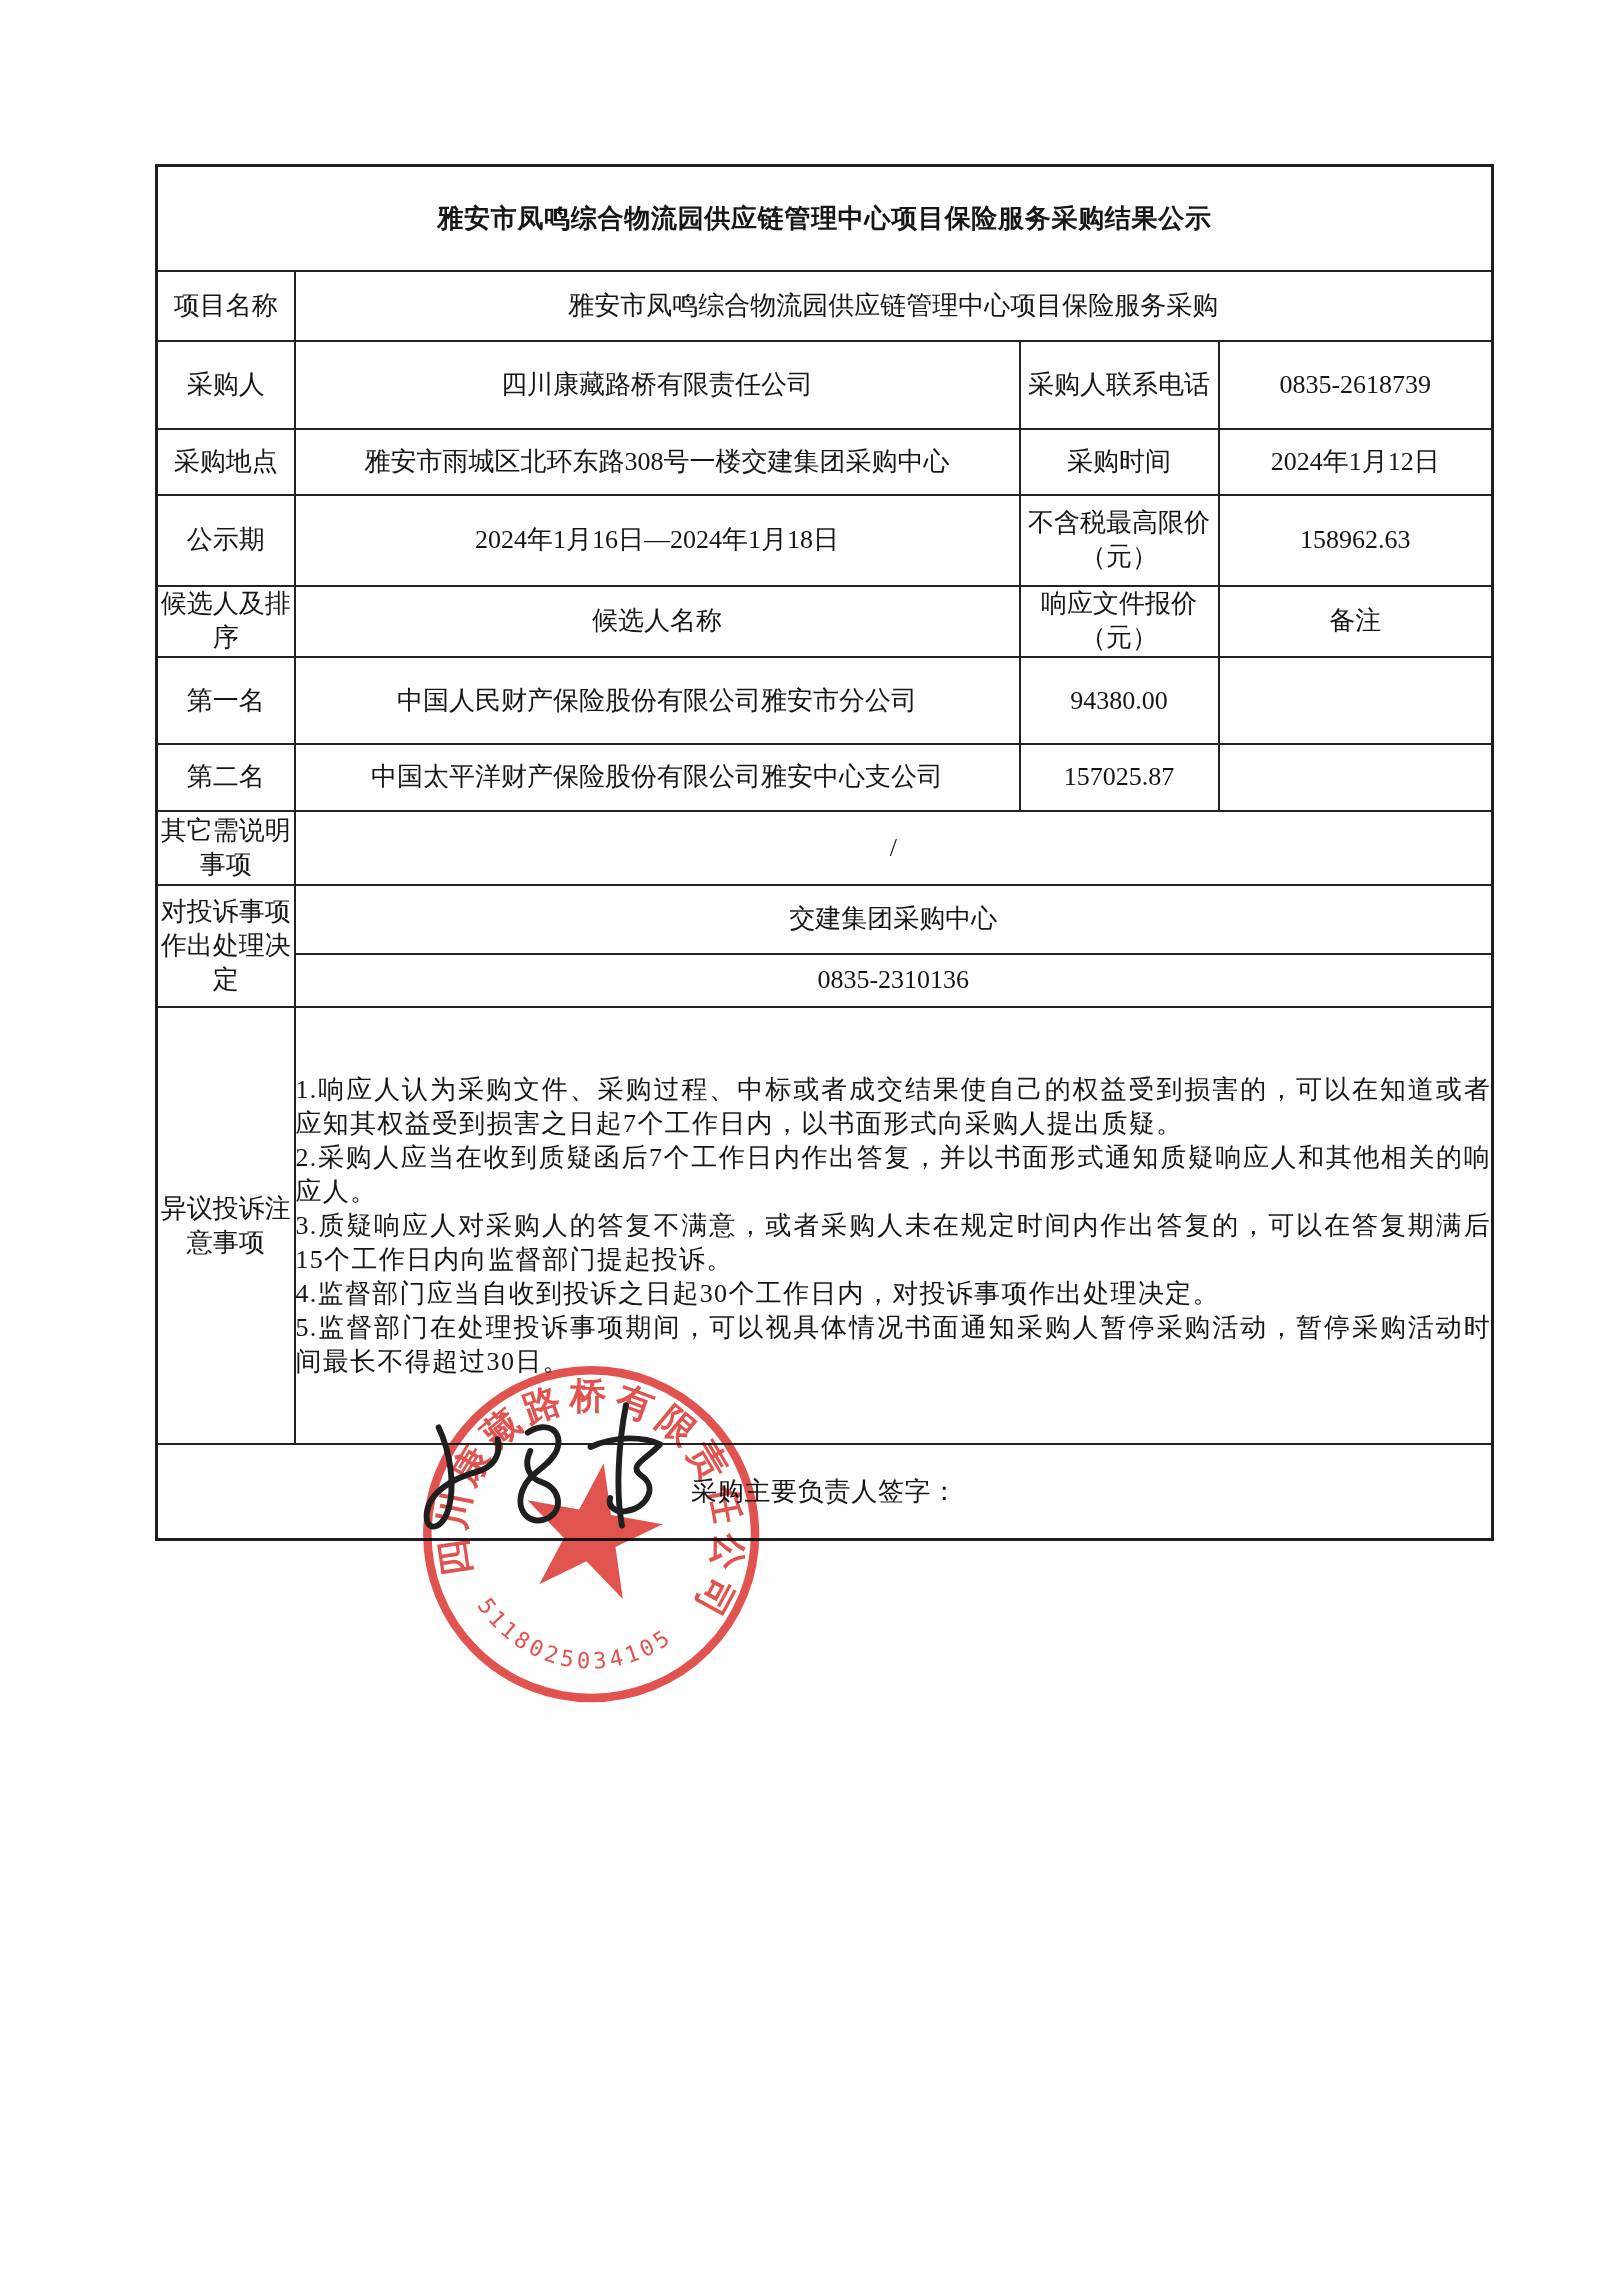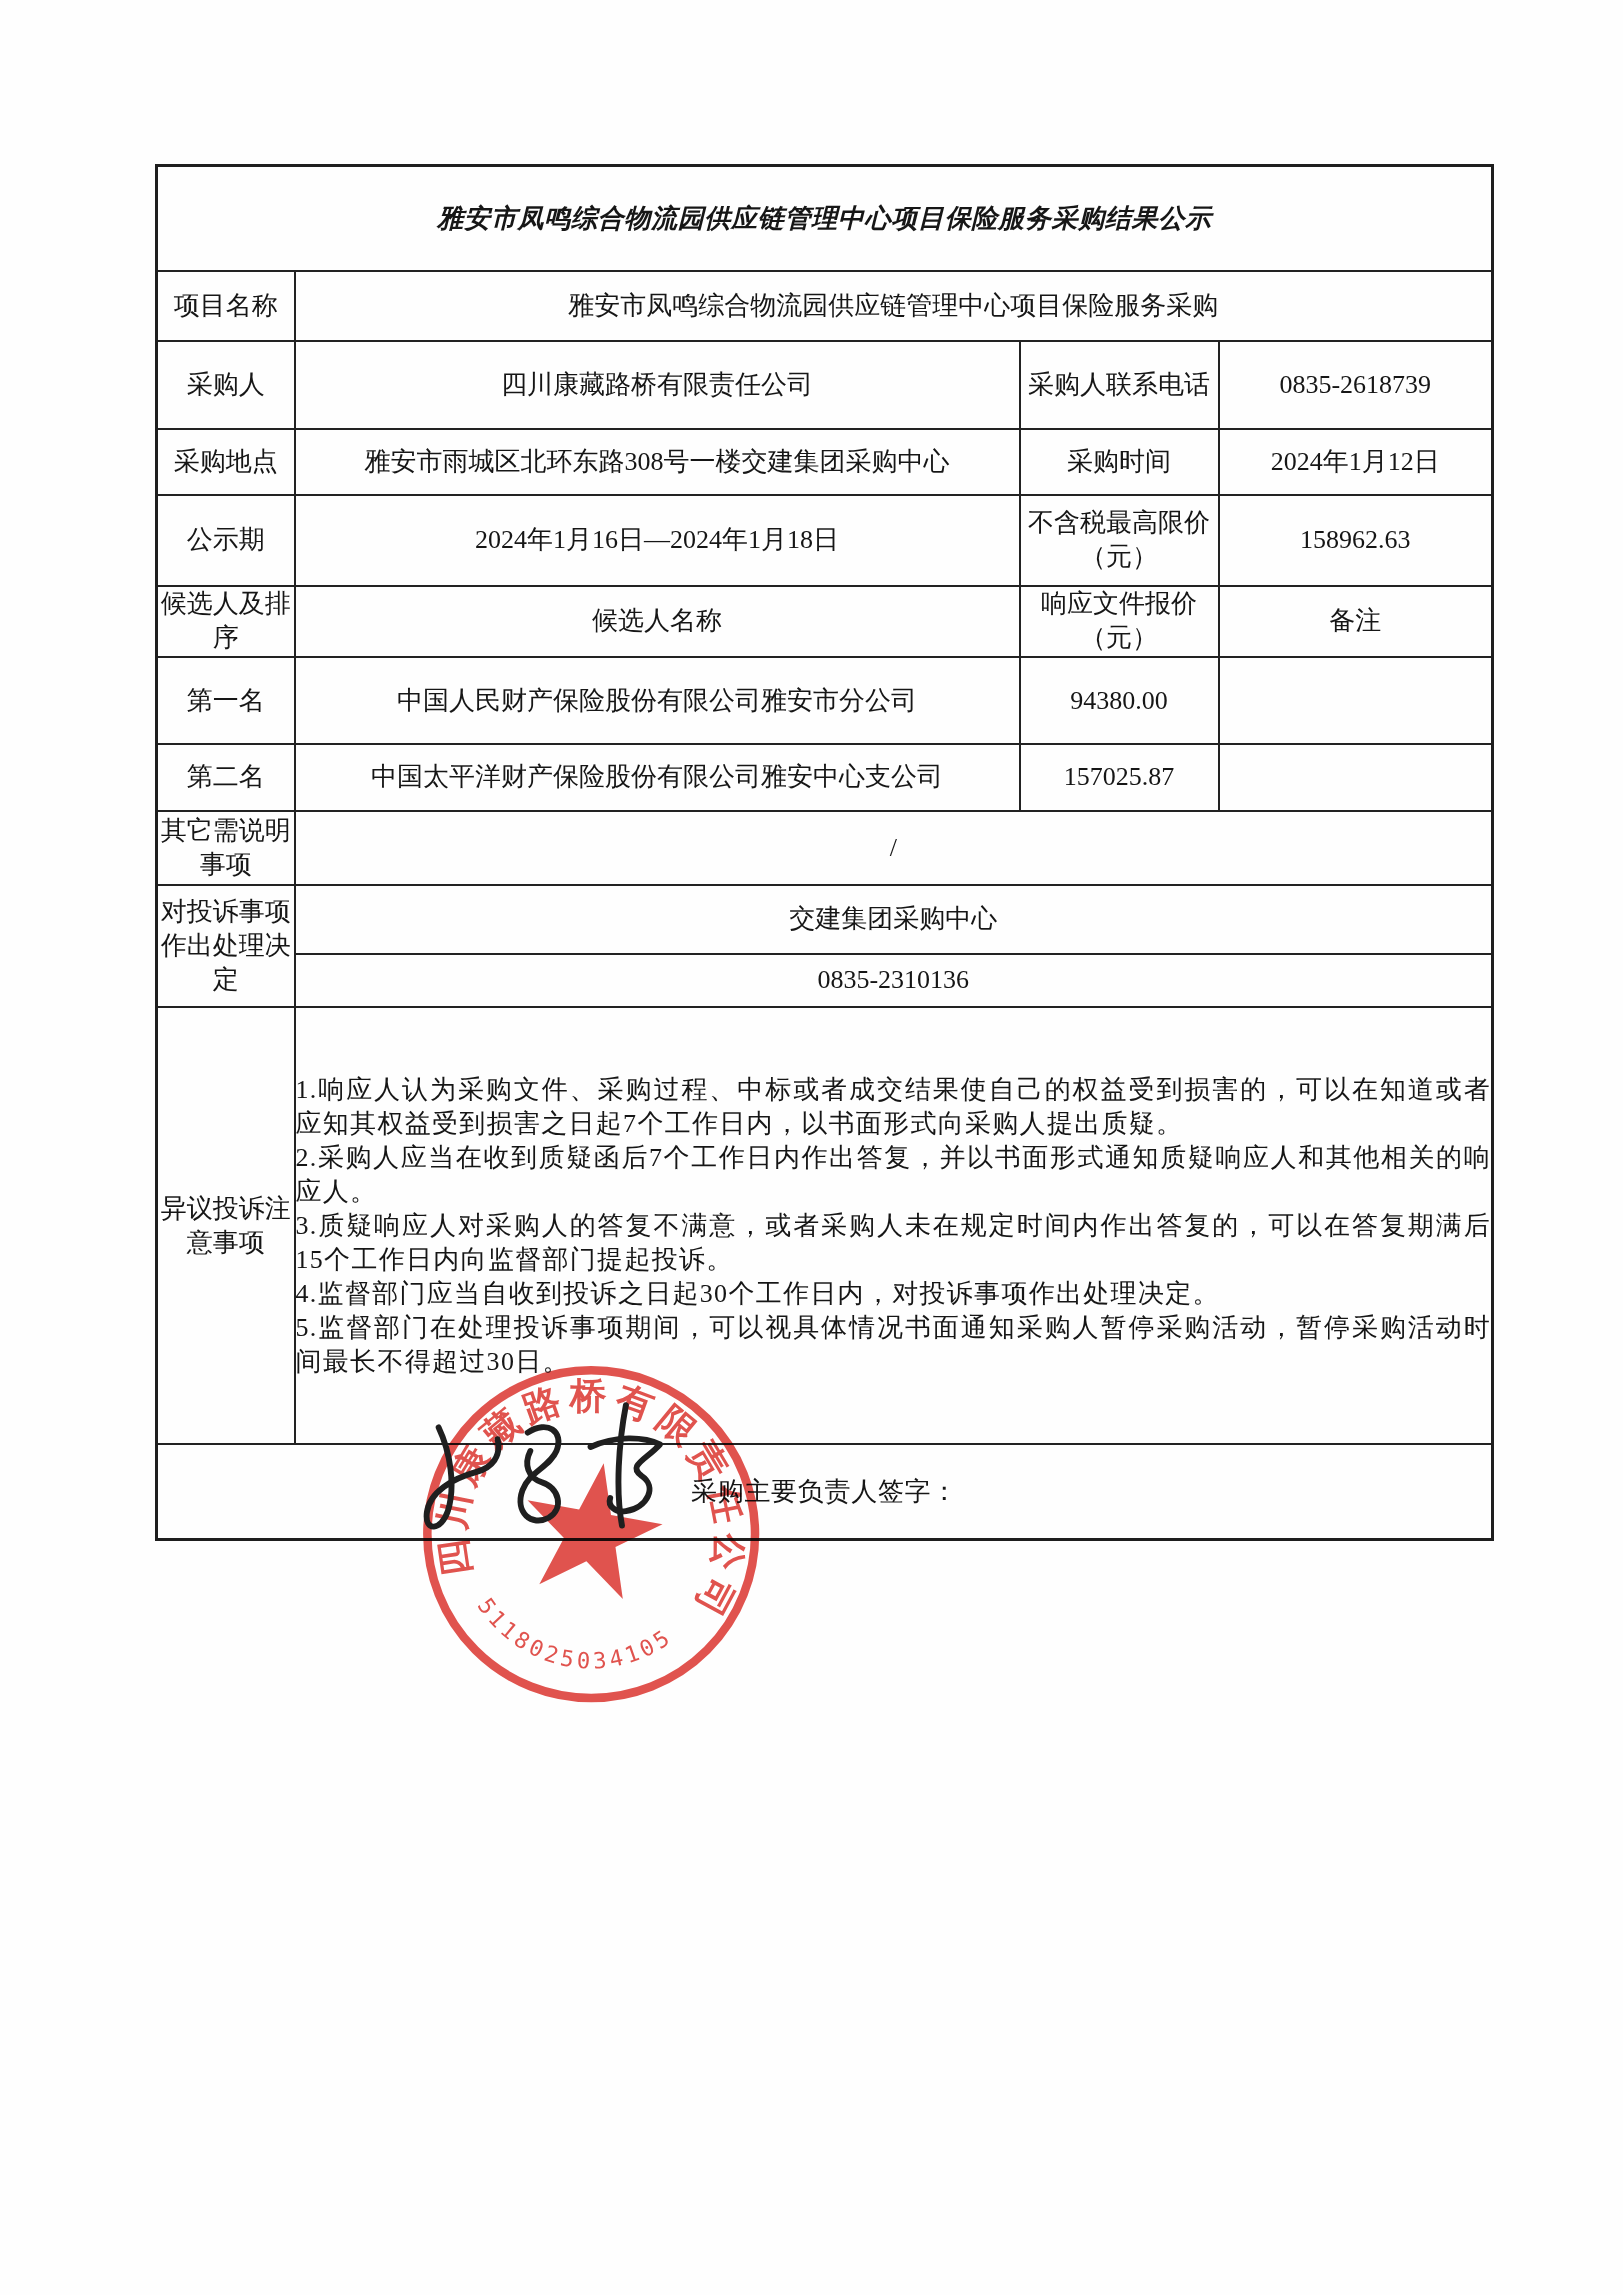--- a/index.html
+++ b/index.html
@@ -35,21 +35,20 @@
     line-height: 34px;
     color: #161616;
     overflow: hidden;
   }
   td.title-cell {
     font-family: "Liberation Sans", "DejaVu Sans", sans-serif;
     font-weight: bold;
     font-size: 38px;
     letter-spacing: 0.7px;
     color: #111111;
-    font-style: italic;
   }
   td.label-cell {
     padding: 0 9.2px;
   }
   td.small-head {
     padding: 0 11.8px;
   }
   td.value-cell {
     padding: 0 5.2px;
   }

